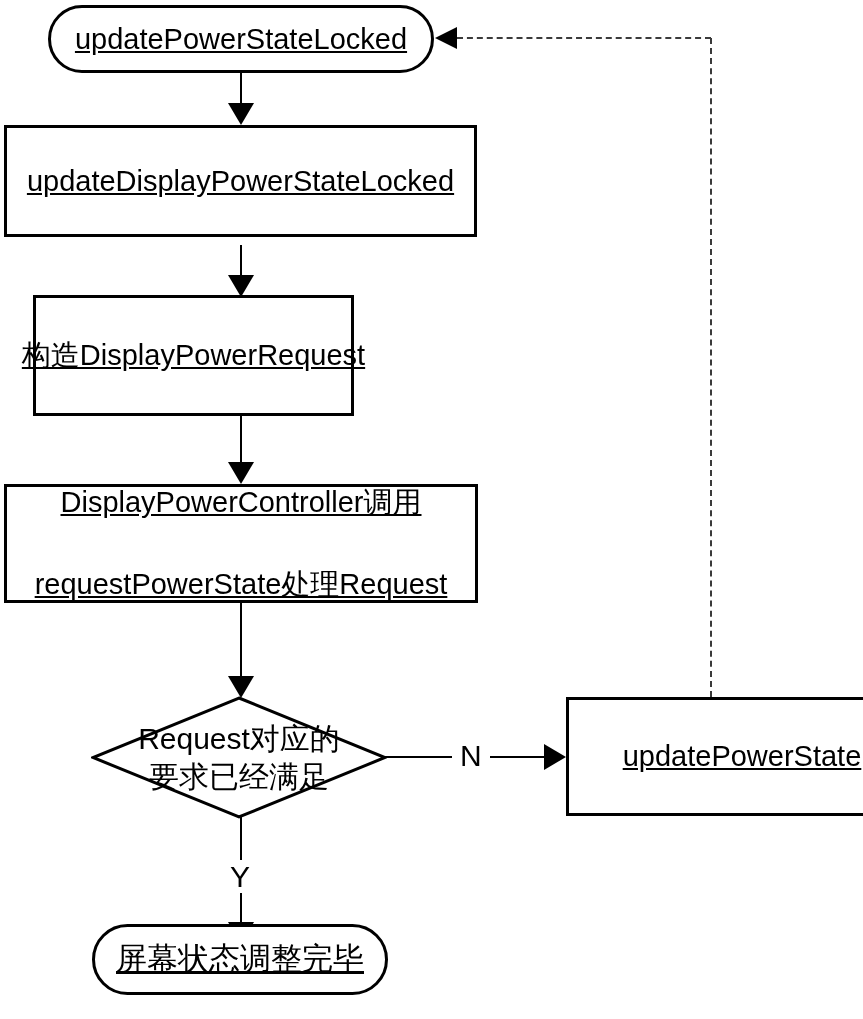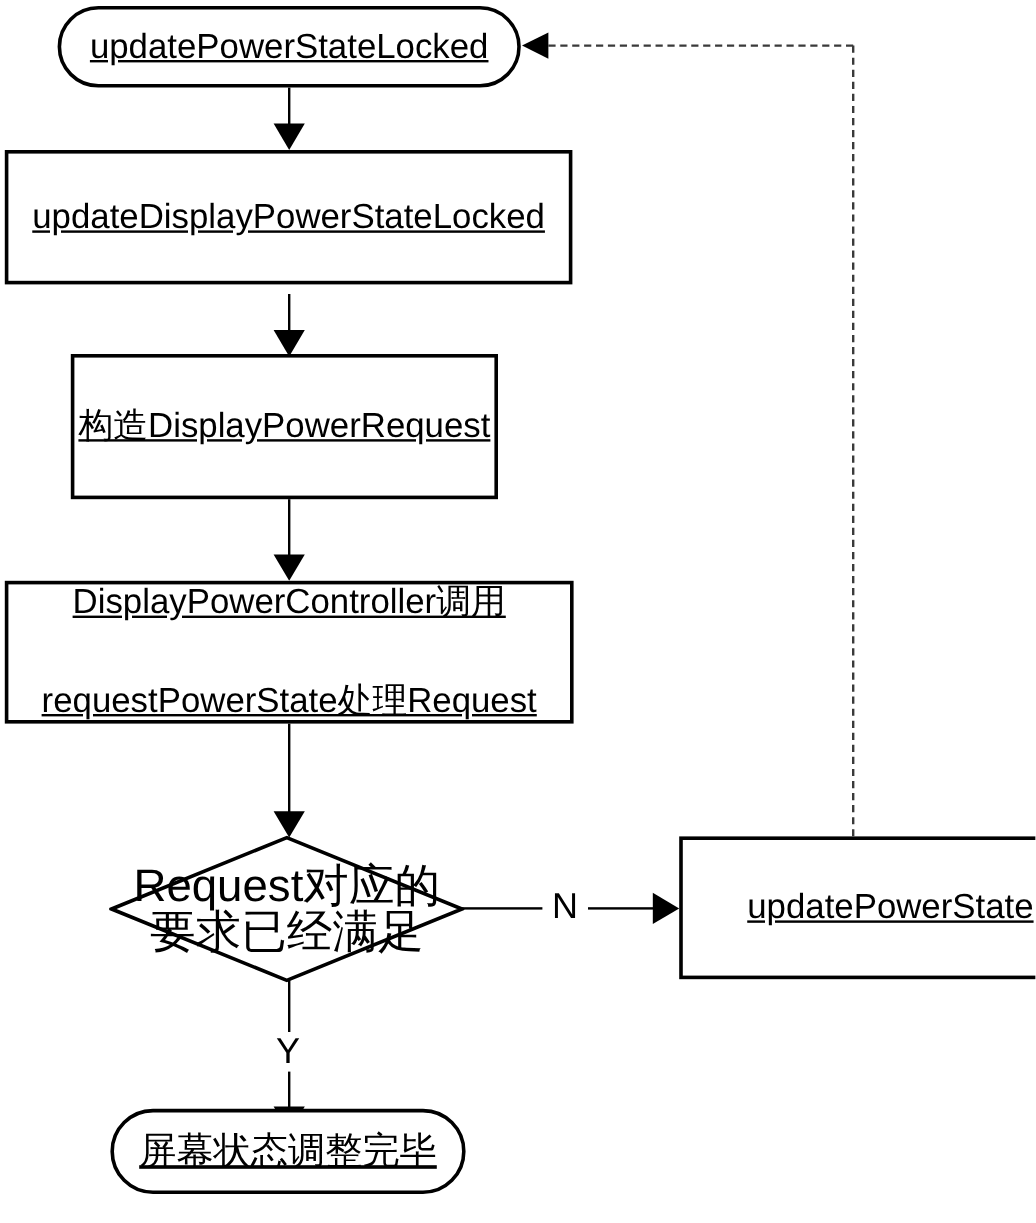--- a/index.html
+++ b/index.html
@@ -58,21 +58,21 @@
   .dashed-v { position: absolute; width: 0; border-left: 2px dashed #3a3a3a; }
   .dashed-h { position: absolute; height: 0; border-top: 2px dashed #3a3a3a; }
   .diamond-svg { position: absolute; }
   .diamond-text {
     position: absolute;
     display: flex;
     flex-direction: column;
     align-items: center;
     justify-content: center;
     text-align: center;
-    font-size: 38px;
+    font-size: 30px;
     line-height: 38px;
     white-space: nowrap;
   }
   .two-line { line-height: 43px; gap: 39px; }
   .end-node { font-size: 31px; }
 </style>
 </head>
 <body>
 
 <div class="canvas">
@@ -88,21 +88,21 @@
   <div class="vline" style="left:240px; top:73px; height:33px;"></div>
   <div class="arrow-down" style="left:228px; top:103px;"></div>
 
   <div class="node" style="left:4px; top:125px; width:473px; height:112px;">
     <span>updateDisplayPowerStateLocked</span>
   </div>
 
   <div class="vline" style="left:240px; top:245px; height:32px;"></div>
   <div class="arrow-down" style="left:228px; top:275px;"></div>
 
-  <div class="node" style="left:59px; top:295px; width:356px; height:121px;">
+  <div class="node" style="left:33px; top:295px; width:321px; height:121px;">
     <span>构造DisplayPowerRequest</span>
   </div>
 
   <div class="vline" style="left:240px; top:416px; height:48px;"></div>
   <div class="arrow-down" style="left:228px; top:462px;"></div>
 
   <div class="node two-line" style="left:4px; top:484px; width:474px; height:119px;">
     <div>DisplayPowerController调用</div>
     <div>requestPowerState处理Request</div>
   </div>

